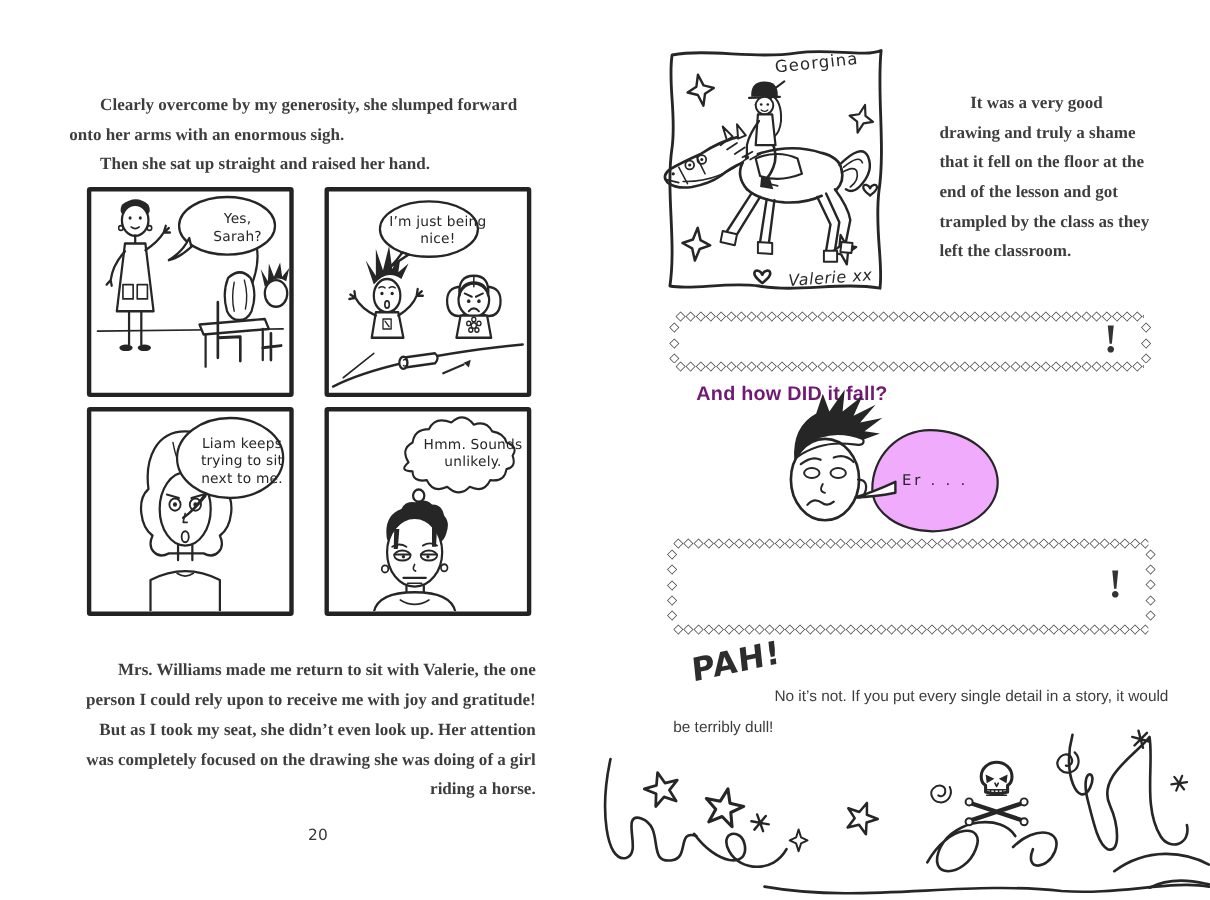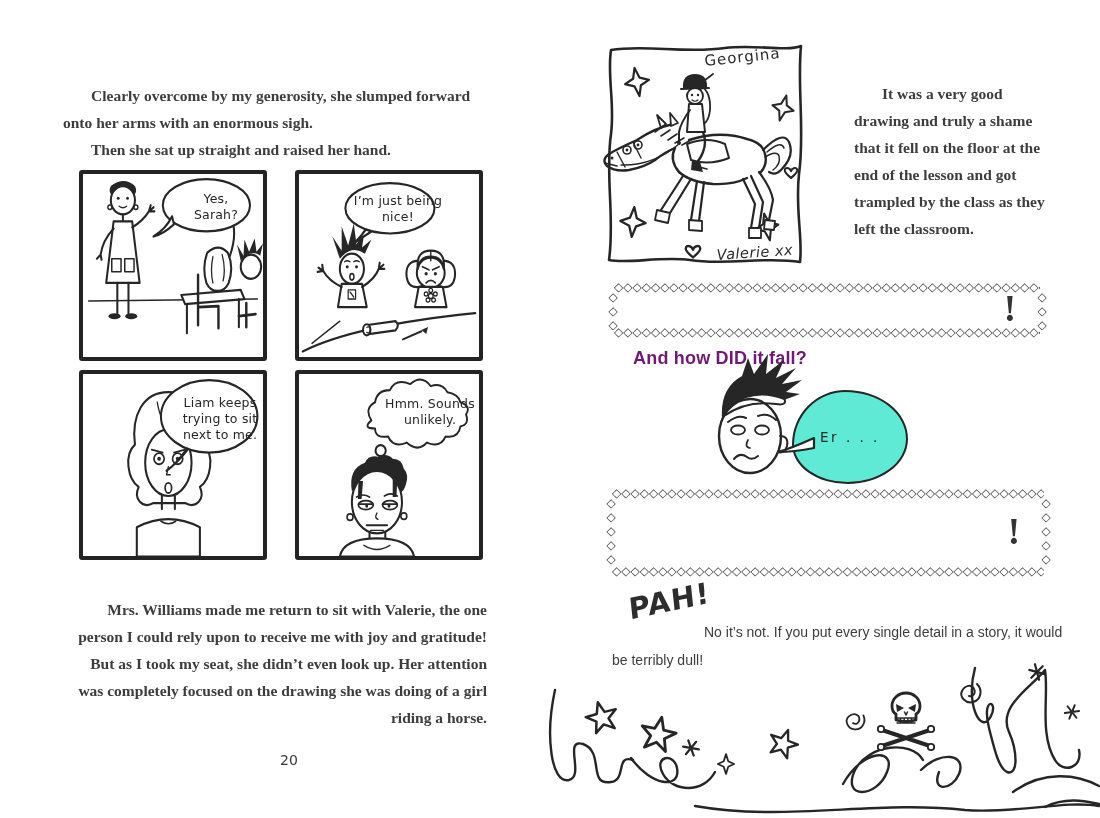--- a/index.html
+++ b/index.html
@@ -34,21 +34,21 @@
   .dtop{top:0;left:8px;right:8px;height:13px;text-align:center;}
   .dbot{bottom:0;left:8px;right:8px;height:13px;text-align:center;}
   .dleft{left:0;top:9px;bottom:9px;width:13px;writing-mode:vertical-rl;text-orientation:upright;}
   .dright{right:0;top:9px;bottom:9px;width:13px;writing-mode:vertical-rl;text-orientation:upright;}
   .dbox-text{position:absolute;left:27px;right:58px;top:50%;transform:translateY(-50%);
     font-family:Liberation Sans, sans-serif;font-weight:700;font-size:18px;line-height:26px;
     color:#701a75;letter-spacing:0.2px;margin-top:48px;}
   .dbox-mark{position:absolute;right:32px;top:50%;transform:translateY(-54%);
     font-family:"Liberation Serif",serif;font-weight:700;font-size:37px;color:#333;}
   
-  .er-bubble{position:absolute;background:#5eead4;border:2.5px solid #262626;
+  .er-bubble{position:absolute;background:#f0abfc;border:2.5px solid #262626;
     border-radius:46% 54% 52% 48% / 58% 52% 48% 42%;
     display:flex;align-items:center;justify-content:center;
     font-family:"DejaVu Sans",sans-serif;font-size:13.5px;letter-spacing:2.5px;color:#262626;}
   
   .pah{position:absolute;left:16px;top:-4px;font-family:"DejaVu Sans",sans-serif;
     font-weight:bold;font-size:29px;color:#2d2d2d;letter-spacing:1px;
     transform:rotate(-12deg) skewX(-6deg);}
   .pah-par{margin:0;padding-top:30px;text-indent:92px;font-size:14px;line-height:28px;font-weight:normal;}
 </style>
 </head>

